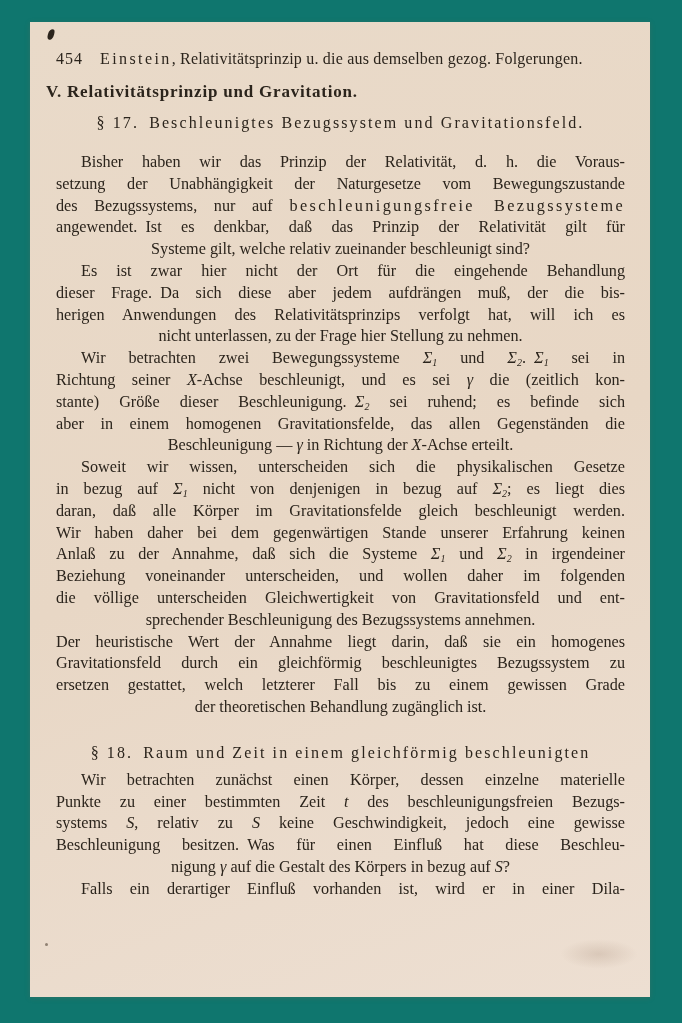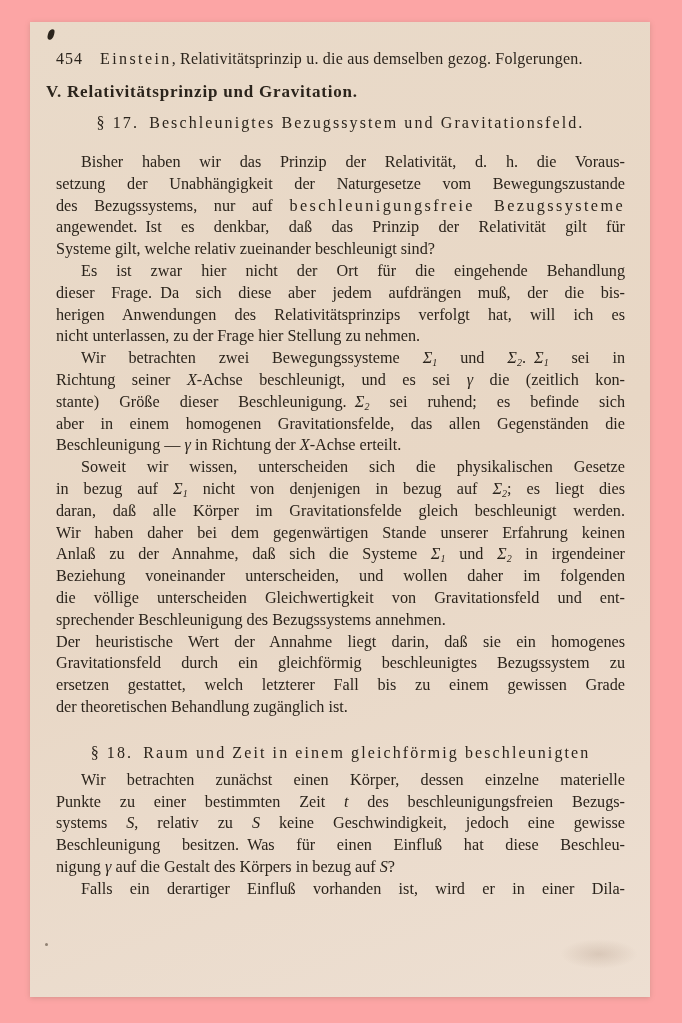--- a/index.html
+++ b/index.html
@@ -56,21 +56,21 @@
     white-space: nowrap;
     line-height: 21px;
   }
   #sec17 { margin: 9px 0 19px; }
   #sec18 { margin: 23px 0 7px; }
   .para .line {
     font-size: 16.2px;
     line-height: 21.8px;
   }
   .line.j   { text-align: justify; text-align-last: justify; }
-  .line.last{ text-align: left; }
+  .line.last{ text-align: center; }
   .line.indent { text-indent: 25px; }
   .sp { letter-spacing: 2.4px; }
   .it { font-style: italic; }
   sub { font-size: 62%; vertical-align: -0.25em; line-height: 0; }
   .smudge {
     position: absolute;
     right: 12px; bottom: 28px;
     width: 78px; height: 30px;
     background: radial-gradient(ellipse at center, rgba(140,110,88,.20), rgba(140,110,88,0) 70%);
   }
@@ -78,21 +78,21 @@
     position: absolute;
     left: 15px; top: 921px;
     width: 3px; height: 3px;
     border-radius: 50%;
     background: rgba(70,55,40,.55);
   }
 </style>
 </head>
 <body>
 
-<div class="backdrop" style="background: #fca5a5;">
+<div class="backdrop" style="background: #0f766e;">
   <div class="page" style="color: rgb(43, 36, 28);">
     <span class="ink-mark"></span>
 
     <div class="running-header">
       <span class="pageno">454</span>
       <span class="rh-title"><span class="sp">Einstein</span>, Relativitätsprinzip u. die aus demselben gezog. Folgerungen.</span>
     </div>
 
     <div class="chapter">V. Relativitätsprinzip und Gravitation.</div>
 

